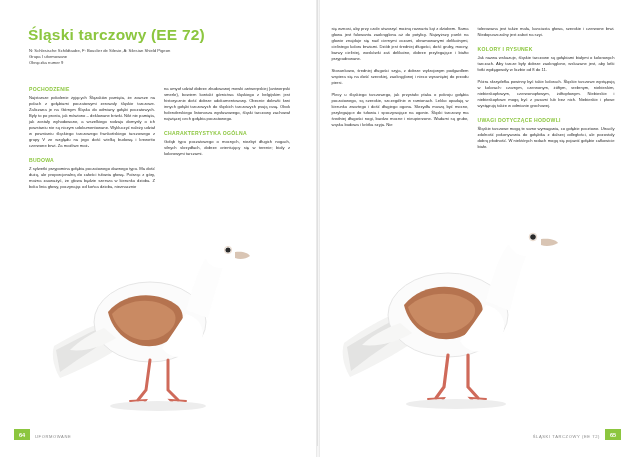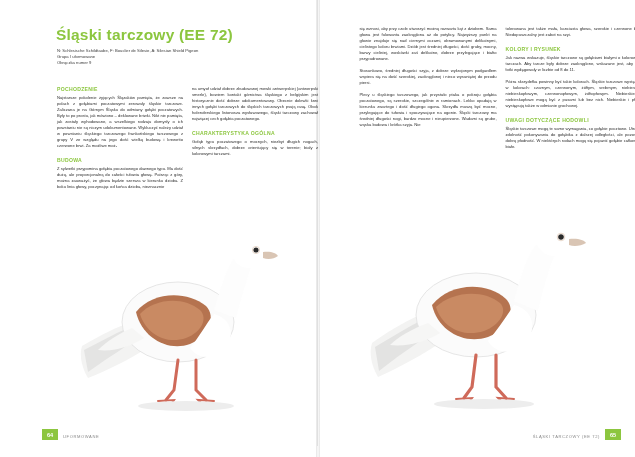--- a/index.html
+++ b/index.html
@@ -13,21 +13,20 @@
     position:relative;
     width:635px;height:457px;
     background:#ffffff;
     display:flex;
   }
   .page{
     position:relative;
     width:317.5px;height:446px;
     background:#ffffff;
     box-sizing:border-box;
-    margin-left:28px;
   }
   .page.left{border-right:1px solid #e9e9e9;}
 
   
   .title{
     position:absolute;left:28px;top:26px;
     font-size:15.5px;font-weight:bold;
     color:#8cc63f;
     letter-spacing:0.2px;
   }

